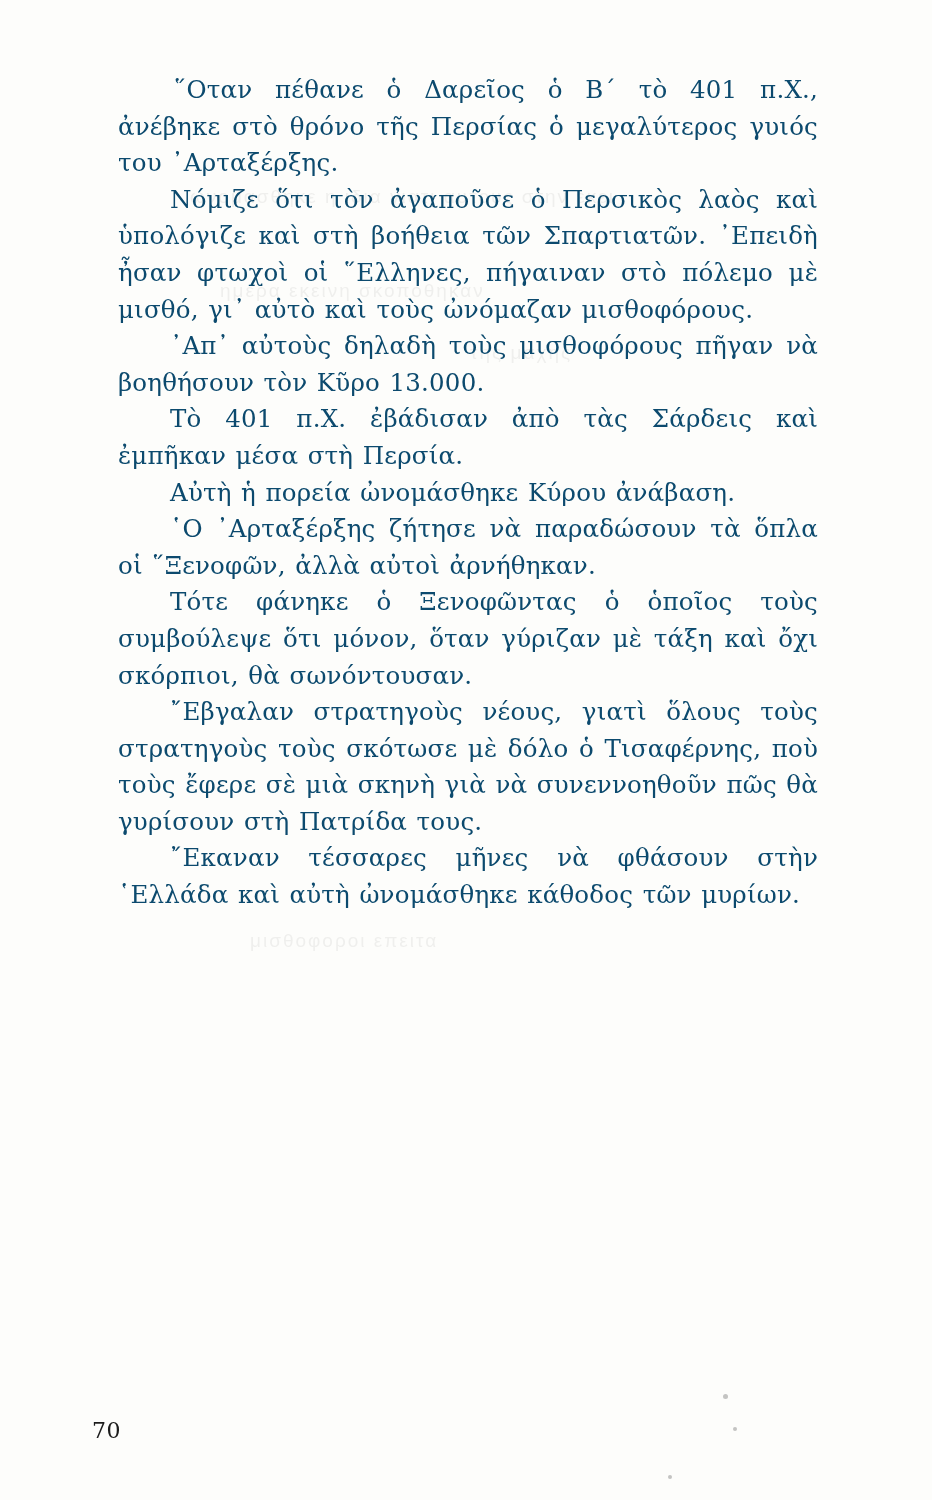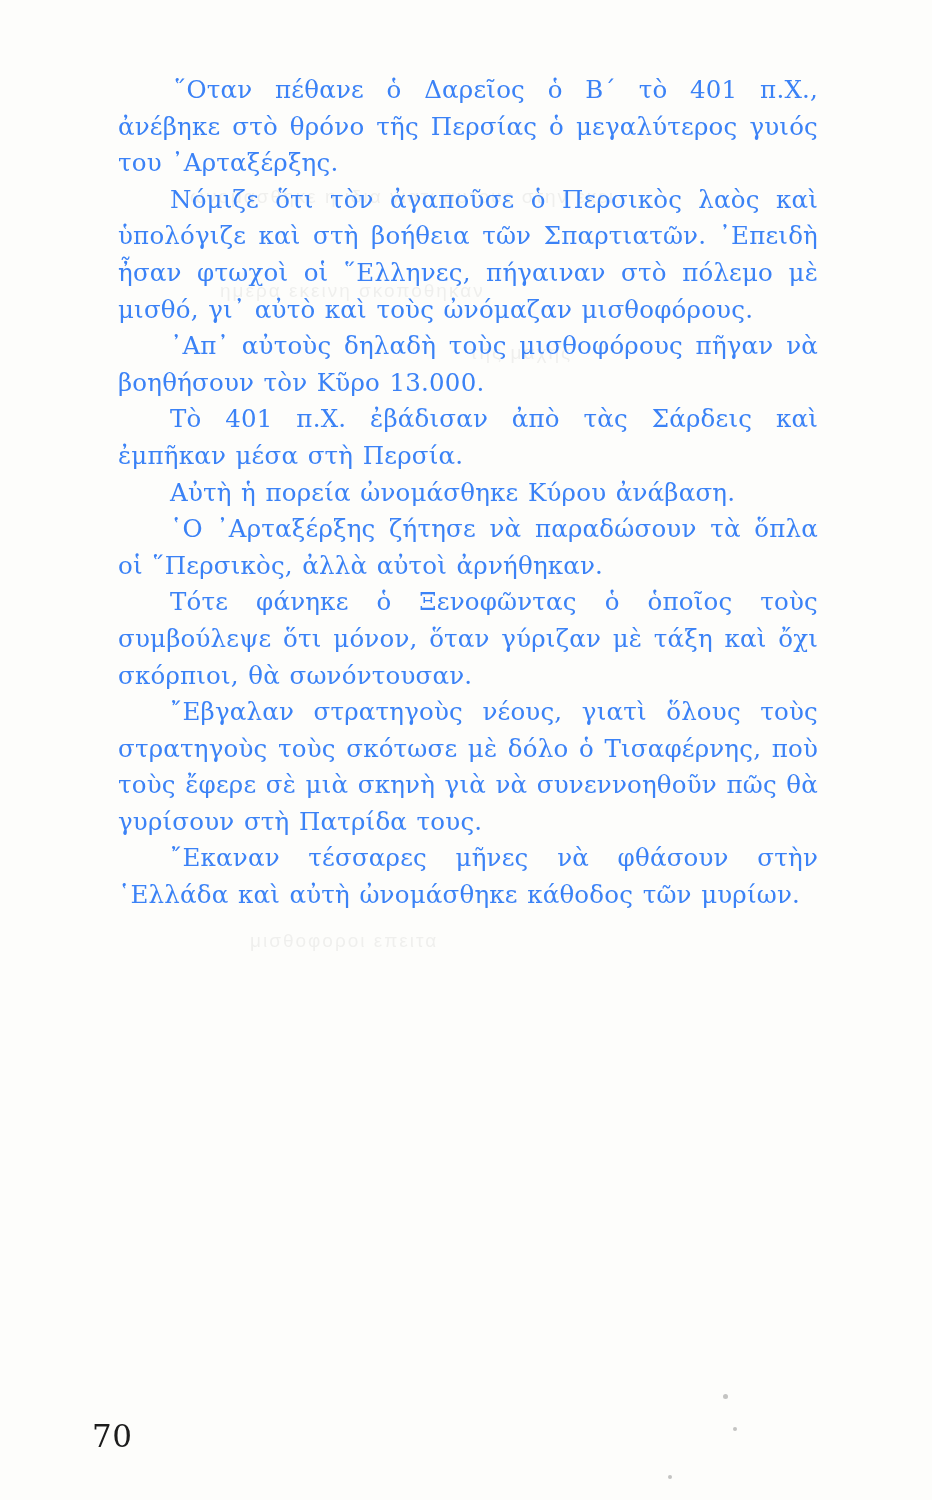--- a/index.html
+++ b/index.html
@@ -30,31 +30,31 @@
     width: 700px;
   }
   p.para {
     margin: 0 0 0 0;
     text-indent: 52px;
     text-align: justify;
     font-size: 24.5px;
     line-height: 36.6px;
     letter-spacing: 0.2px;
     word-spacing: 1.5px;
-    color: #3b82f6;
+    color: #0c4a6e;
     font-family: "DejaVu Serif", serif;
   }
   p.para:first-child {
     text-indent: 56px;
   }
   .page-number {
     position: absolute;
     left: 92px;
     top: 1418px;
-    font-size: 31px;
+    font-size: 22px;
     font-family: "DejaVu Serif", serif;
     color: #1c1c1c;
     letter-spacing: 0.5px;
   }
   
   .bleed {
     position: absolute;
     color: rgba(120,120,120,0.10);
     font-size: 19px;
     font-family: Liberation Sans, sans-serif;
@@ -82,20 +82,20 @@
   <div class="speck" style="top:1394px; left:723px; width:5px; height:5px;"></div>
   <div class="speck" style="top:1427px; left:733px; width:4px; height:4px;"></div>
   <div class="speck" style="top:1475px; left:668px; width:4px; height:4px;"></div>
 
   <div class="text-block">
     <p class="para">῞Οταν πέθανε ὁ Δαρεῖος ὁ Β΄ τὸ 401 π.Χ., ἀνέβηκε στὸ θρόνο τῆς Περσίας ὁ μεγαλύτερος γυιός του ᾿Αρταξέρξης.</p>
     <p class="para">Νόμιζε ὅτι τὸν ἀγαποῦσε ὁ Περσικὸς λαὸς καὶ ὑπολόγιζε καὶ στὴ βοήθεια τῶν Σπαρτιατῶν. ᾿Επειδὴ ἦσαν φτωχοὶ οἱ ῞Ελληνες, πήγαιναν στὸ πόλεμο μὲ μισθό, γι᾿ αὐτὸ καὶ τοὺς ὠνόμαζαν μισθοφόρους.</p>
     <p class="para">᾿Απ᾿ αὐτοὺς δηλαδὴ τοὺς μισθοφόρους πῆγαν νὰ βοηθήσουν τὸν Κῦρο 13.000.</p>
     <p class="para">Τὸ 401 π.Χ. ἐβάδισαν ἀπὸ τὰς Σάρδεις καὶ ἐμπῆκαν μέσα στὴ Περσία.</p>
     <p class="para">Αὐτὴ ἡ πορεία ὠνομάσθηκε Κύρου ἀνάβαση.</p>
-    <p class="para">῾Ο ᾿Αρταξέρξης ζήτησε νὰ παραδώσουν τὰ ὅπλα οἱ ῞Περσικὸς, ἀλλὰ αὐτοὶ ἀρνήθηκαν.</p>
+    <p class="para">῾Ο ᾿Αρταξέρξης ζήτησε νὰ παραδώσουν τὰ ὅπλα οἱ ῞Ξενοφῶν, ἀλλὰ αὐτοὶ ἀρνήθηκαν.</p>
     <p class="para">Τότε φάνηκε ὁ Ξενοφῶντας ὁ ὁποῖος τοὺς συμβούλεψε ὅτι μόνον, ὅταν γύριζαν μὲ τάξη καὶ ὄχι σκόρπιοι, θὰ σωνόντουσαν.</p>
     <p class="para">῎Εβγαλαν στρατηγοὺς νέους, γιατὶ ὅλους τοὺς στρατηγοὺς τοὺς σκότωσε μὲ δόλο ὁ Τισαφέρνης, ποὺ τοὺς ἔφερε σὲ μιὰ σκηνὴ γιὰ νὰ συνεννοηθοῦν πῶς θὰ γυρίσουν στὴ Πατρίδα τους.</p>
     <p class="para">῎Εκαναν τέσσαρες μῆνες νὰ φθάσουν στὴν ῾Ελλάδα καὶ αὐτὴ ὠνομάσθηκε κάθοδος τῶν μυρίων.</p>
   </div>
 
   <div class="page-number">70</div>
 </div>
 
 </body></html>

